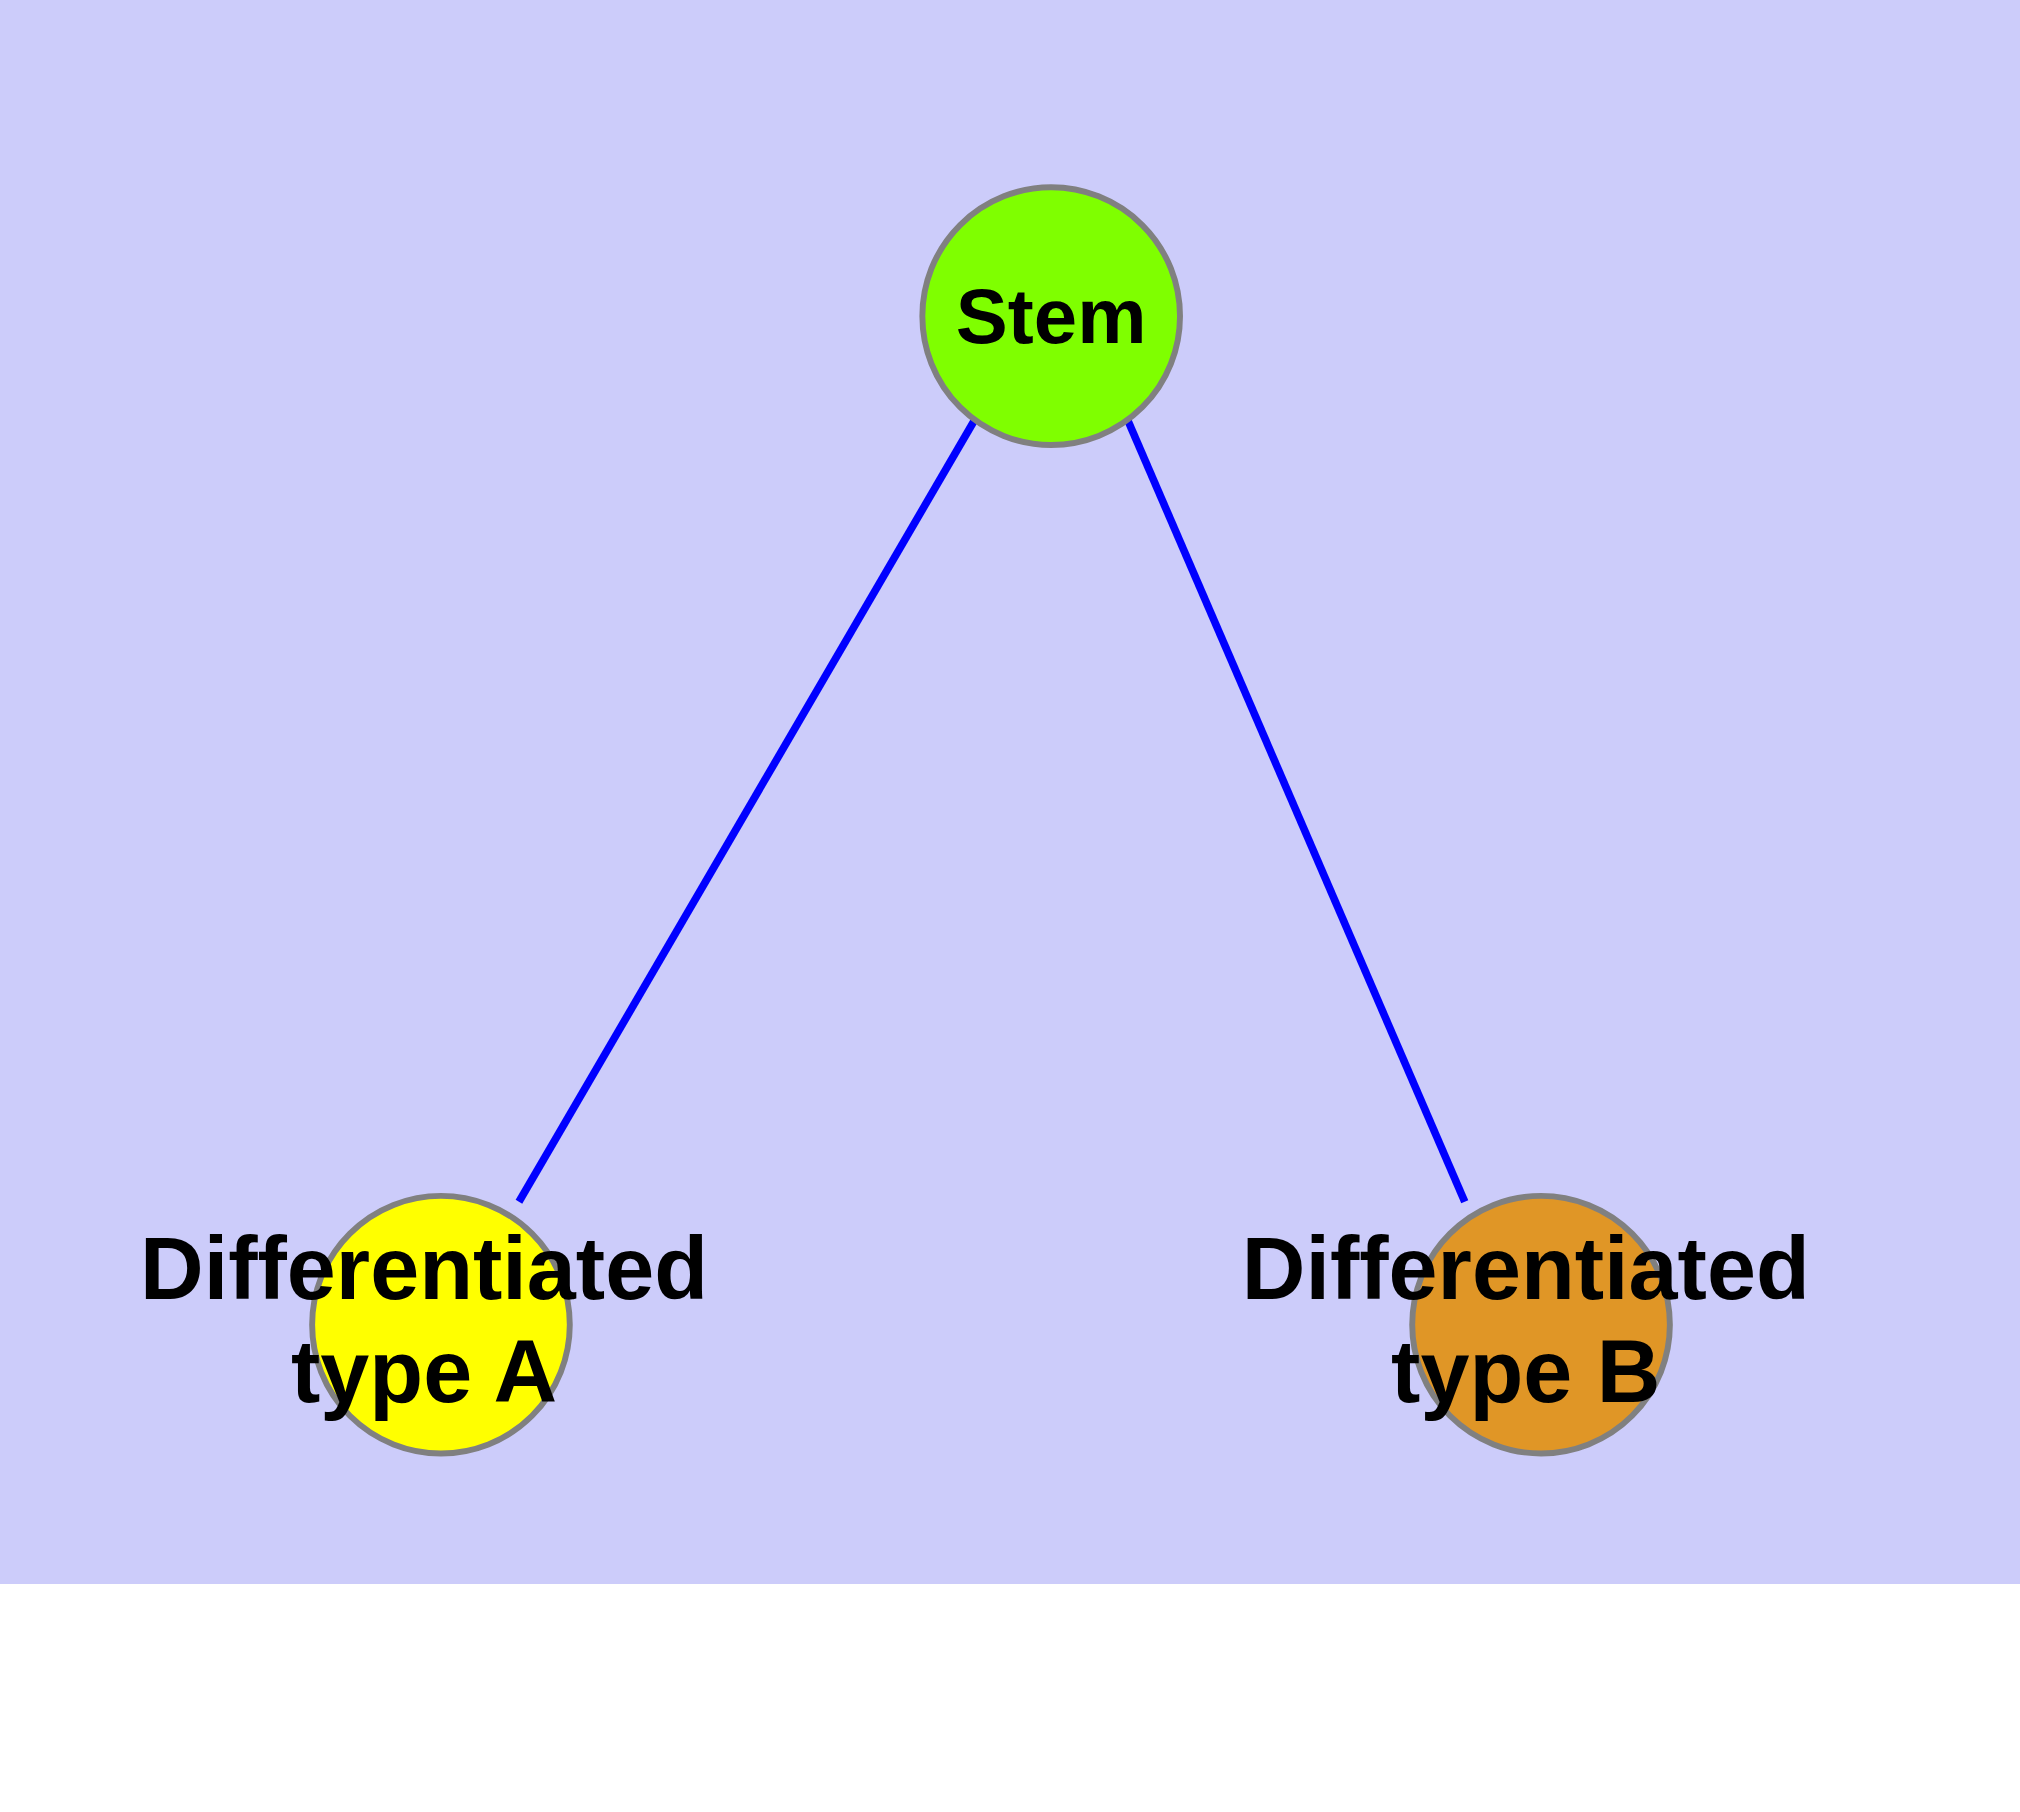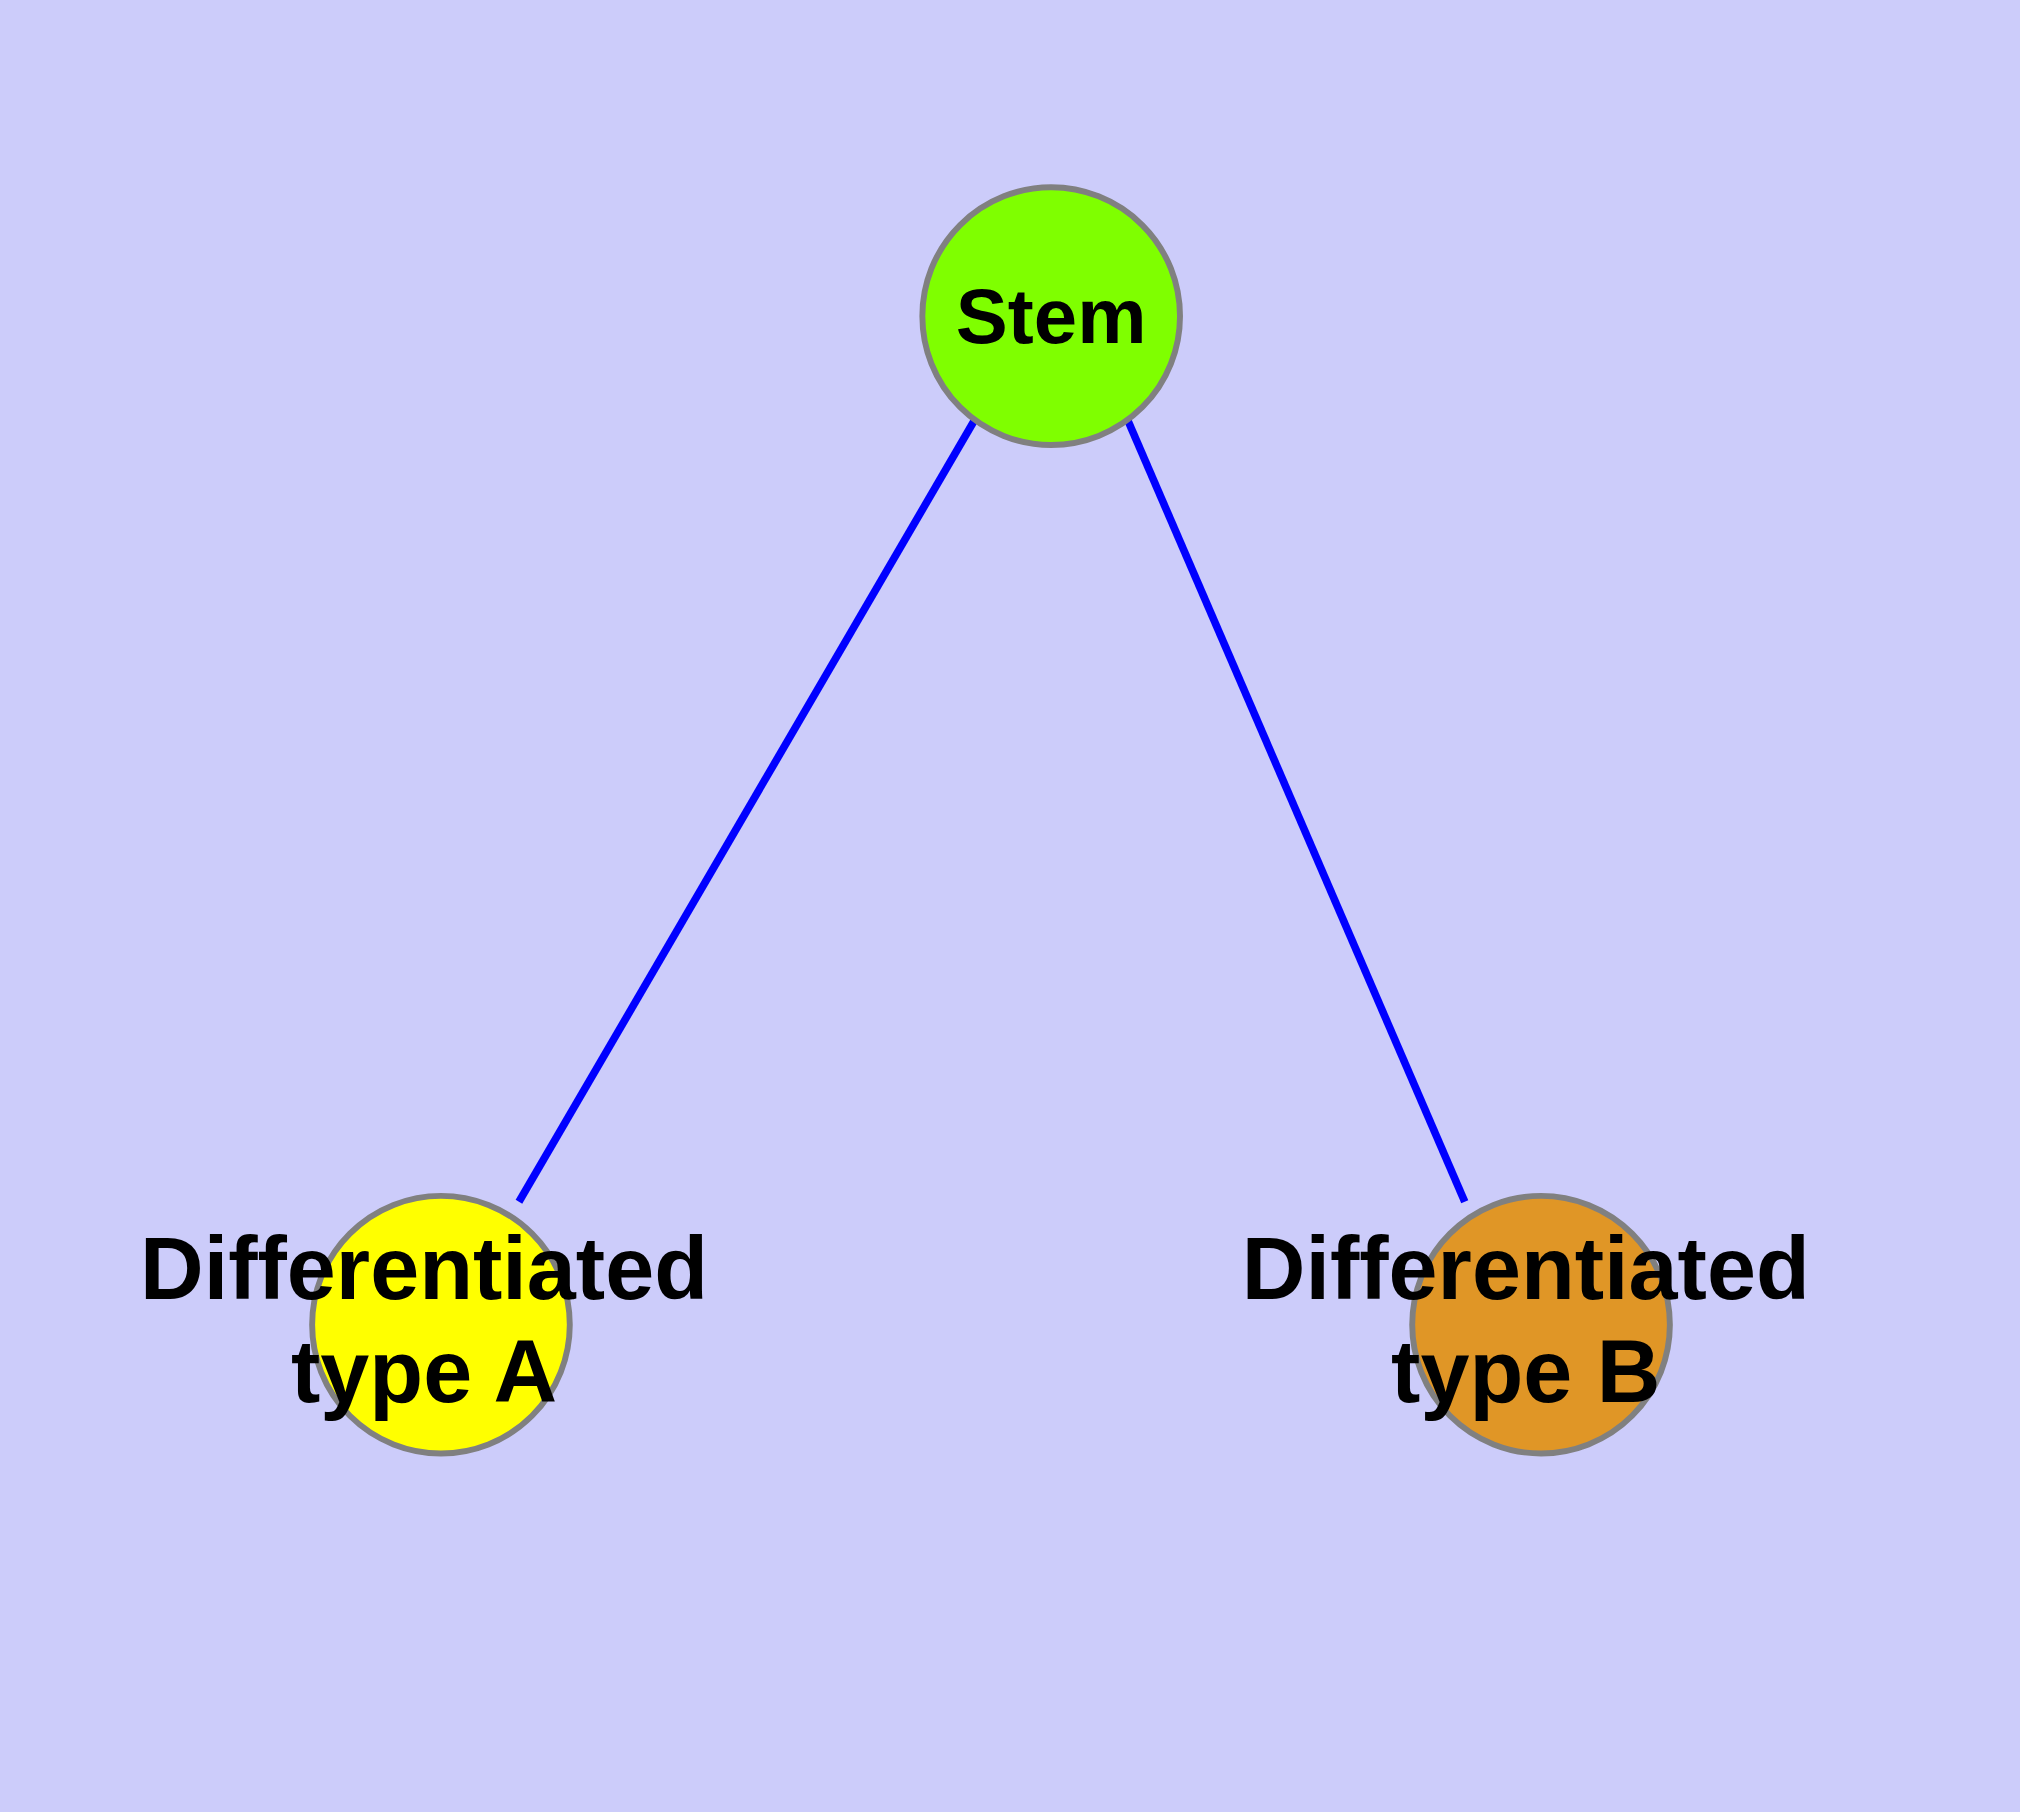--- a/index.html
+++ b/index.html
@@ -43,21 +43,21 @@
   .label-stem {
     font-size: 92px;
   }
   .label-child {
     font-size: 104px;
   }
 </style>
 </head>
 <body>
 
-<div id="canvas" style="width: 2021px; height: 1812px; background: rgb(204, 204, 250);">
+<div id="canvas" style="width: 2021px; height: 1584px; background: rgb(204, 204, 250);">
   <svg id="graph-svg" viewBox="0 0 2384 2138" style="width: 2021px; height: 1812px;">
 
     <rect x="0" y="0" width="2384" height="2138" fill="#ccccfa"></rect>
 
     <g>
       <line class="edge-line" x1="1150" y1="495" x2="612" y2="1418" stroke="#0000ff"></line>
       <line class="edge-line" x1="1330" y1="495" x2="1728" y2="1418" stroke="#0000ff"></line>
     </g>
 
     <g>

